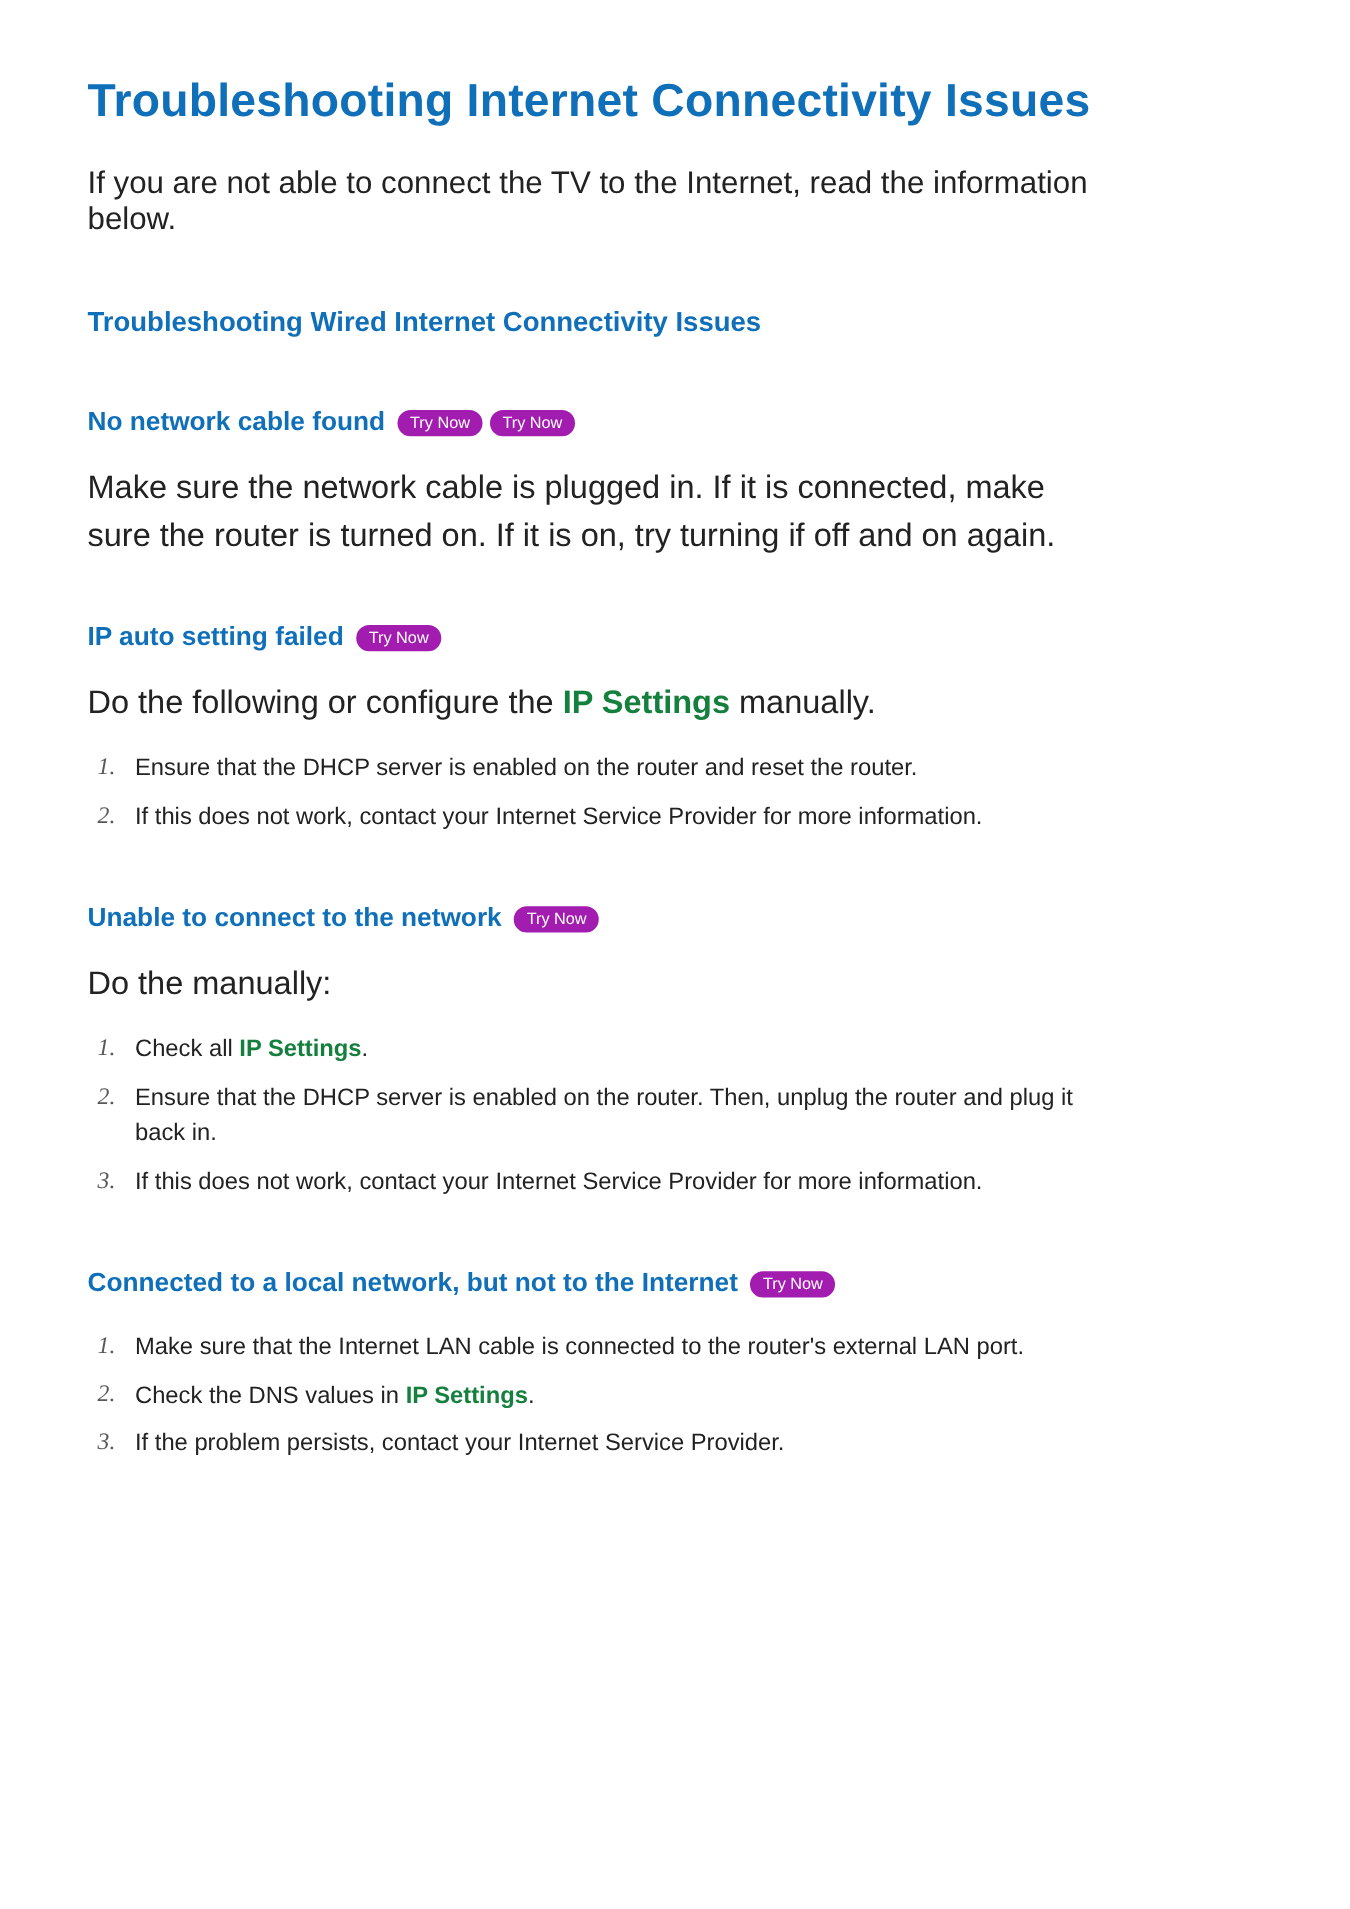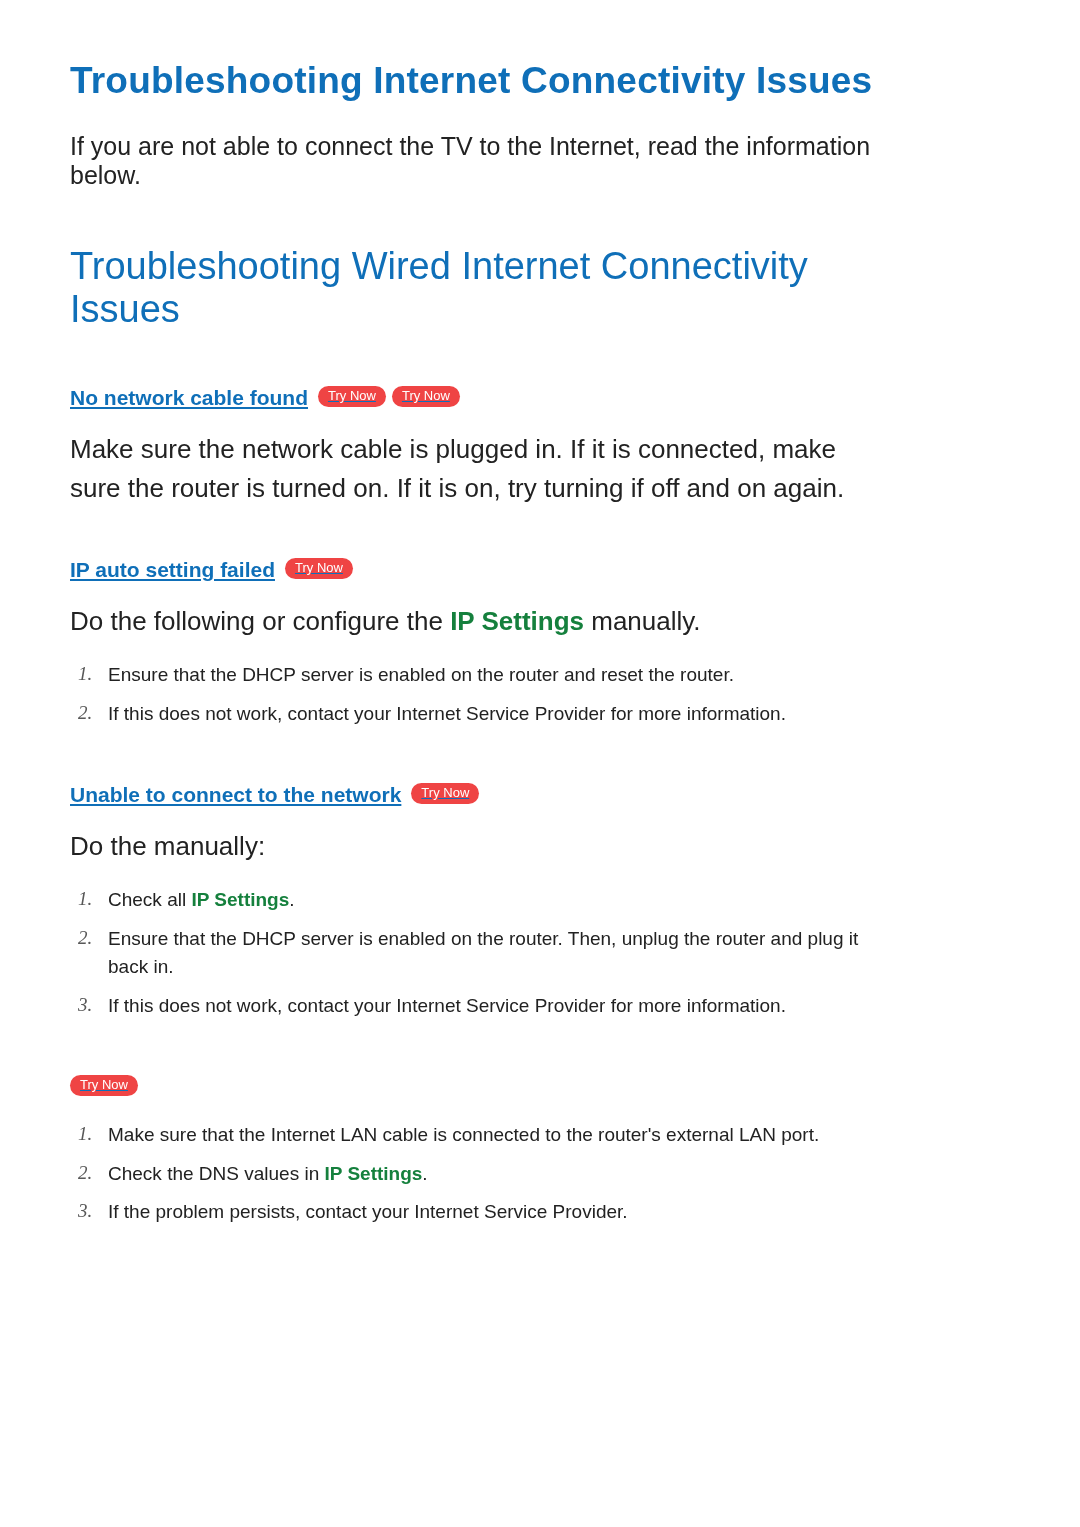--- a/index.html
+++ b/index.html
@@ -22,42 +22,41 @@
     margin: 0 0 30px 0;
     letter-spacing: 0.2px;
   }
   p.intro {
     font-size: 25px;
     margin: 0 0 55px 0;
     color: #222;
   }
   h2.section {
     color: #0f6fb8;
-    font-size: 38px;
-    font-weight: normal;
+    font-size: 22px;
+    font-weight: bold;
     margin: 0 0 55px 0;
   }
   h3.sub {
     color: #0f6fb8;
     font-size: 21px;
     font-weight: bold;
     margin: 0 0 20px 0;
     display: flex;
-    align-items: flex-start;
+    align-items: center;
     flex-wrap: wrap;
     gap: 6px;
-    text-decoration: underline;
   }
   h3.sub .label {
     margin-right: 4px;
   }
   .try-now {
     display: inline-block;
     color: #ffffff;
-    background: #ef4444;
+    background: #a21caf;
     font-size: 13px;
     font-weight: normal;
     padding: 2px 10px 3px 10px;
     border-radius: 11px;
     line-height: 16px;
     vertical-align: middle;
   }
   p.body {
     font-size: 26px;
     margin: 0 0 15px 0;
@@ -150,20 +149,21 @@
       </li>
       <li>
         <span class="num">3.</span>
         <span>If this does not work, contact your Internet Service Provider for more information.</span>
       </li>
     </ol>
   </div>
 
   <div class="section-block">
     <h3 class="sub">
+      <span class="label">Connected to a local network, but not to the Internet</span>
       <span class="try-now">Try Now</span>
     </h3>
     <ol class="steps">
       <li>
         <span class="num">1.</span>
         <span>Make sure that the Internet LAN cable is connected to the router's external LAN port.</span>
       </li>
       <li>
         <span class="num">2.</span>
         <span>Check the DNS values in </span><span class="bold-link">IP Settings</span><span>.</span>

